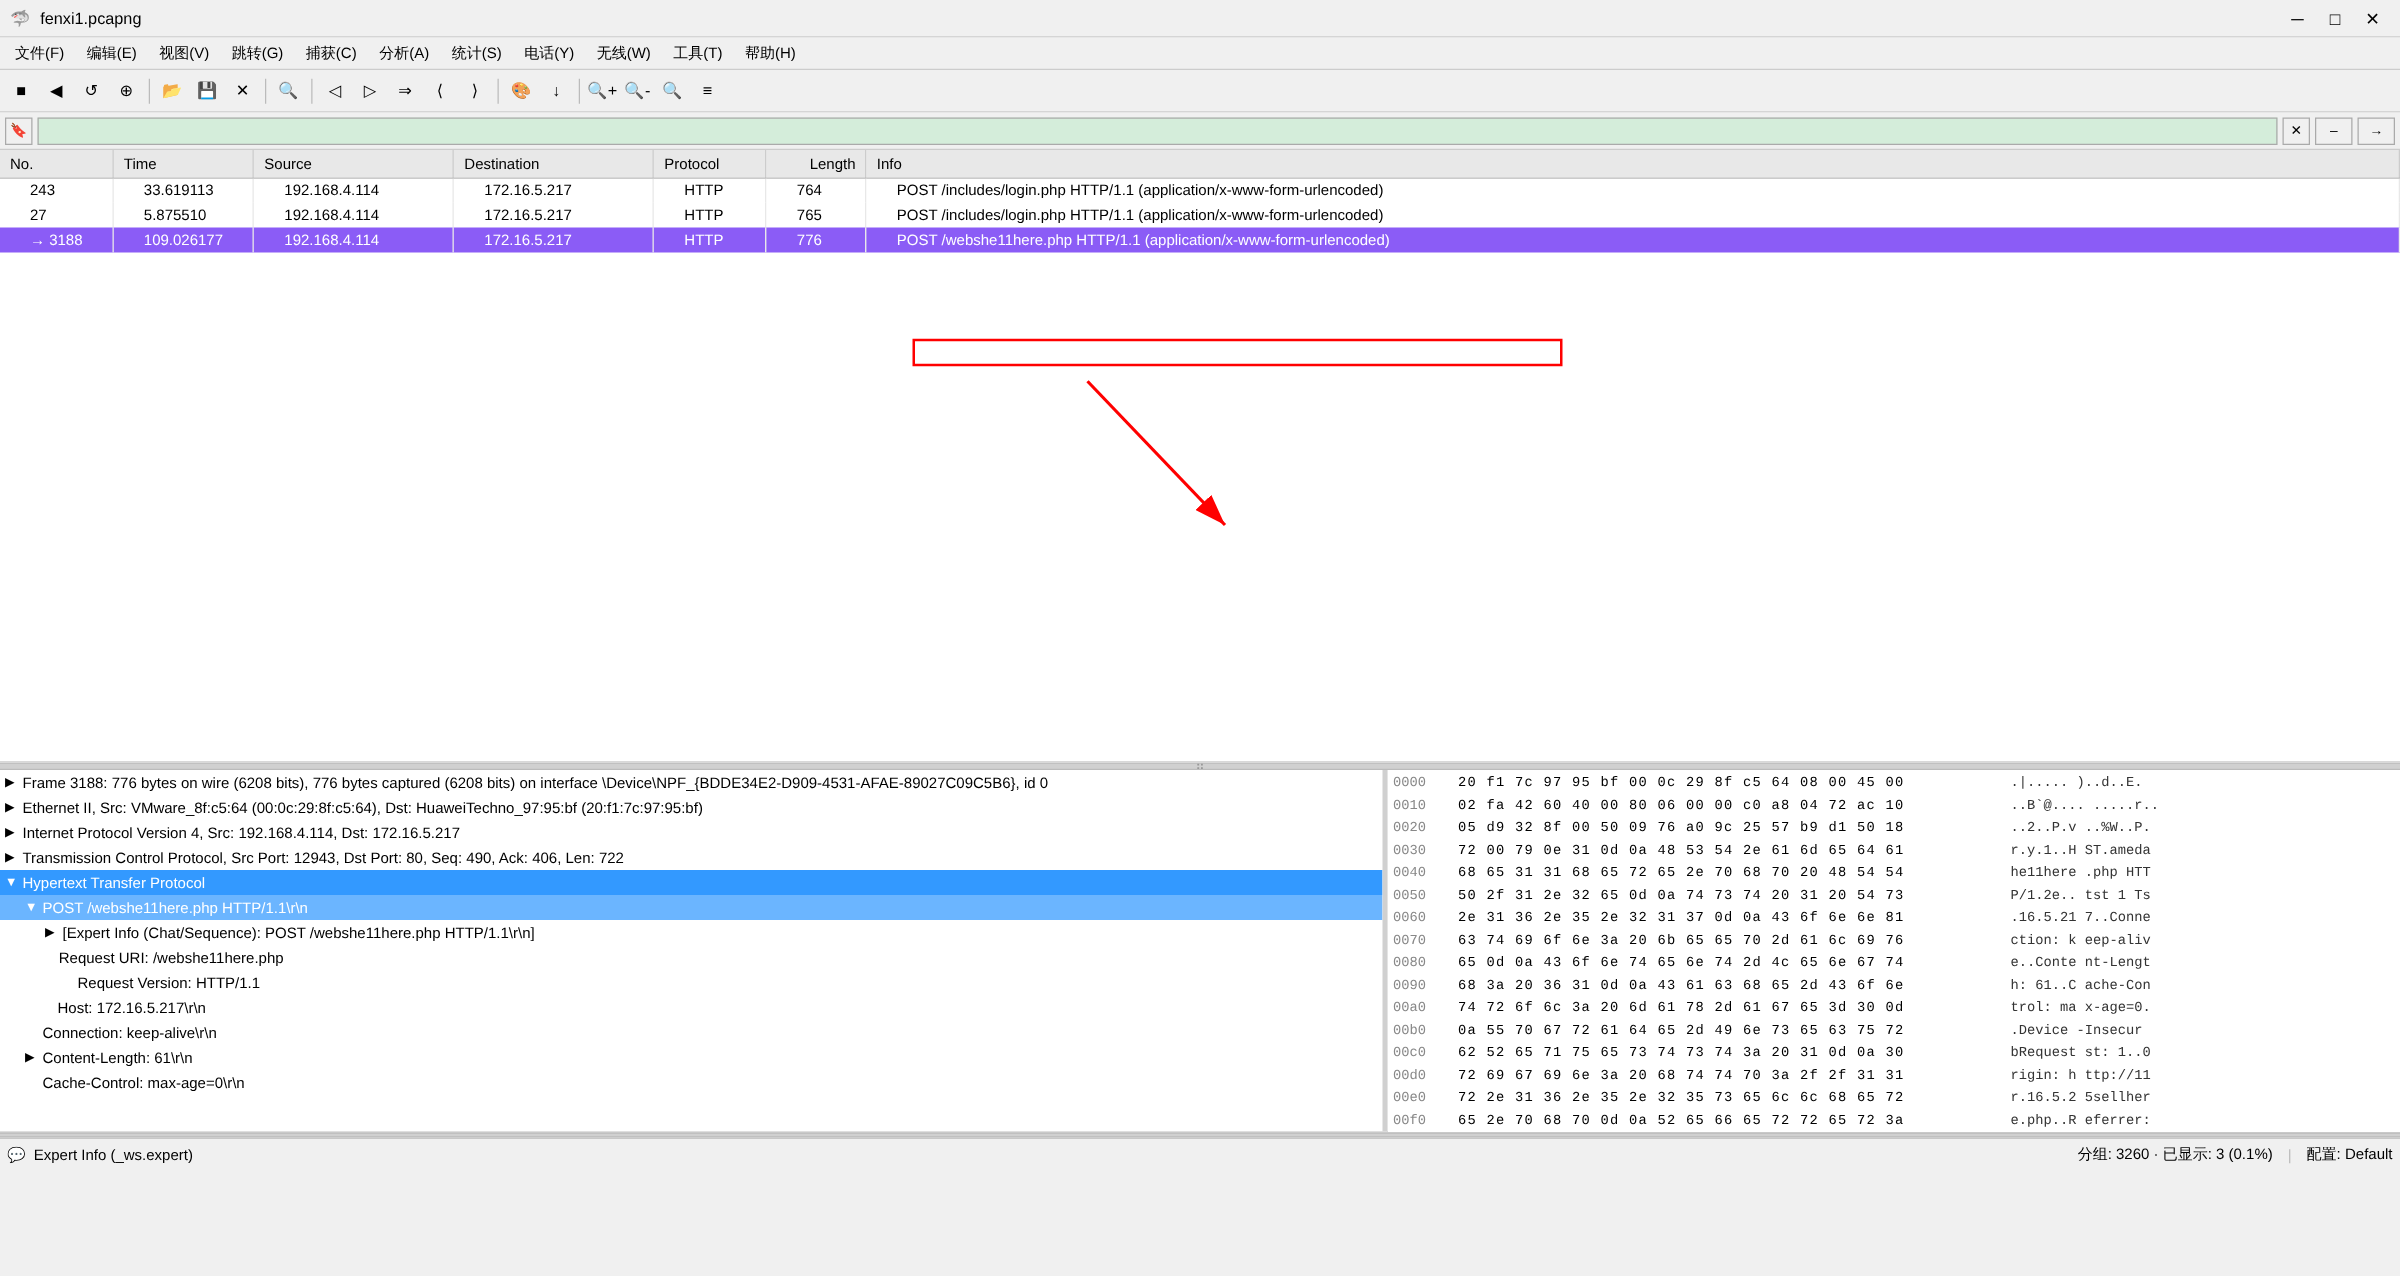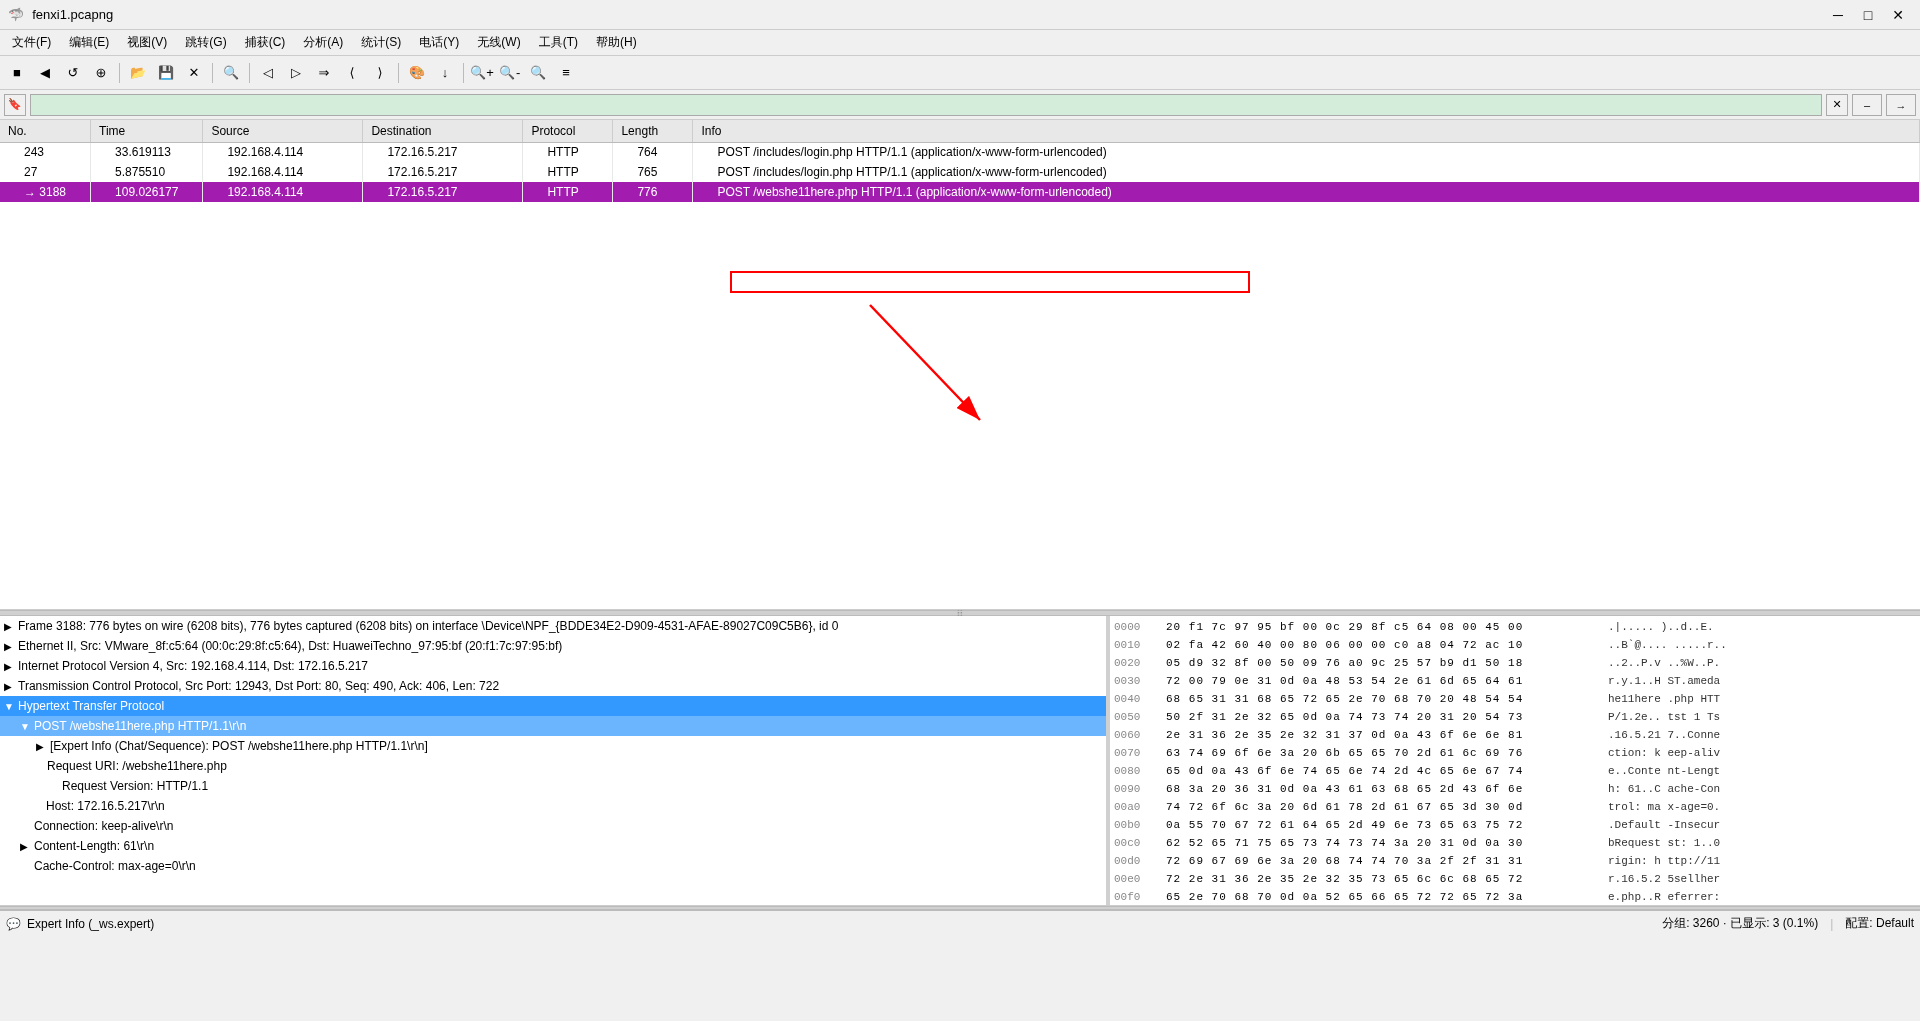--- a/index.html
+++ b/index.html
@@ -98,21 +98,21 @@
       padding: 2px 8px;
       border-right: 1px solid #ccc;
       border-bottom: 1px solid #bbb;
       font-weight: normal;
       font-size: 12px;
       cursor: pointer;
     }
     #packet-table tbody tr {
       height: 20px;
     }
-    #packet-table tbody tr.selected-row { background: #a21caf; color: white; }
+    #packet-table tbody tr.selected-row { background: #8b5cf6; color: white; }
     #packet-table tbody tr.selected-row td { color: white; }
     #packet-table tbody td {
       padding: 1px 24px;
       border-right: 1px solid #e8e8e8;
       font-size: 12px;
       white-space: nowrap;
     }
     
     
     .red-box-overlay {
@@ -270,21 +270,21 @@
 
 <div id="packet-list-area">
   <table id="packet-table">
     <thead>
       <tr>
         <th style="width:60px;">No.</th>
         <th style="width:110px;">Time</th>
         <th style="width:160px;">Source</th>
         <th style="width:160px;">Destination</th>
         <th style="width:90px;">Protocol</th>
-        <th style="width:80px;">Length</th>
+        <th style="width:80px;text-align:right;">Length</th>
         <th>Info</th>
       </tr>
     </thead>
     <tbody id="packet-tbody">
     <tr>
           <td>   243</td>
           <td>33.619113</td>
           <td>192.168.4.114</td>
           <td>172.16.5.217</td>
           <td>HTTP</td>
@@ -440,21 +440,21 @@
           <span class="hex-ascii">h: 61..C  ache-Con</span>
         </div>
         <div class="hex-row">
           <span class="hex-offset">00a0</span>
           <span class="hex-bytes">74 72 6f 6c 3a 20 6d 61  78 2d 61 67 65 3d 30 0d</span>
           <span class="hex-ascii">trol: ma  x-age=0.</span>
         </div>
         <div class="hex-row">
           <span class="hex-offset">00b0</span>
           <span class="hex-bytes">0a 55 70 67 72 61 64 65  2d 49 6e 73 65 63 75 72</span>
-          <span class="hex-ascii">.Default  -Insecur</span>
+          <span class="hex-ascii">.Device  -Insecur</span>
         </div>
         <div class="hex-row">
           <span class="hex-offset">00c0</span>
           <span class="hex-bytes">62 52 65 71 75 65 73 74  73 74 3a 20 31 0d 0a 30</span>
           <span class="hex-ascii">bRequest  st: 1..0</span>
         </div>
         <div class="hex-row">
           <span class="hex-offset">00d0</span>
           <span class="hex-bytes">72 69 67 69 6e 3a 20 68  74 74 70 3a 2f 2f 31 31</span>
           <span class="hex-ascii">rigin: h  ttp://11</span>

